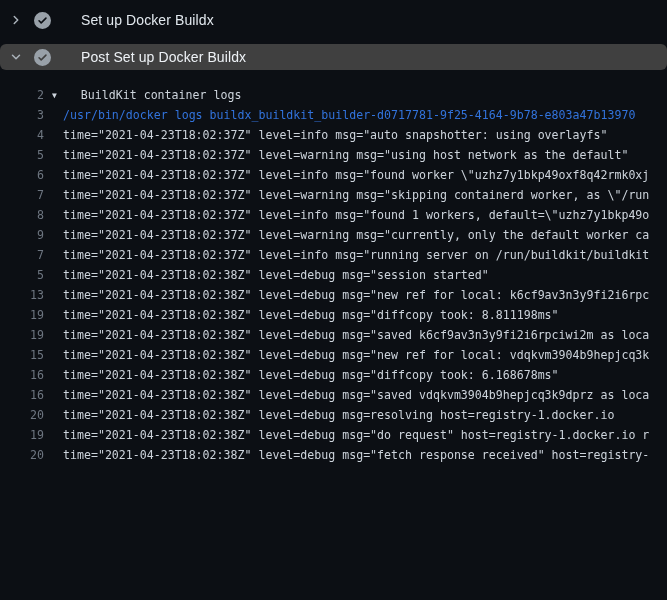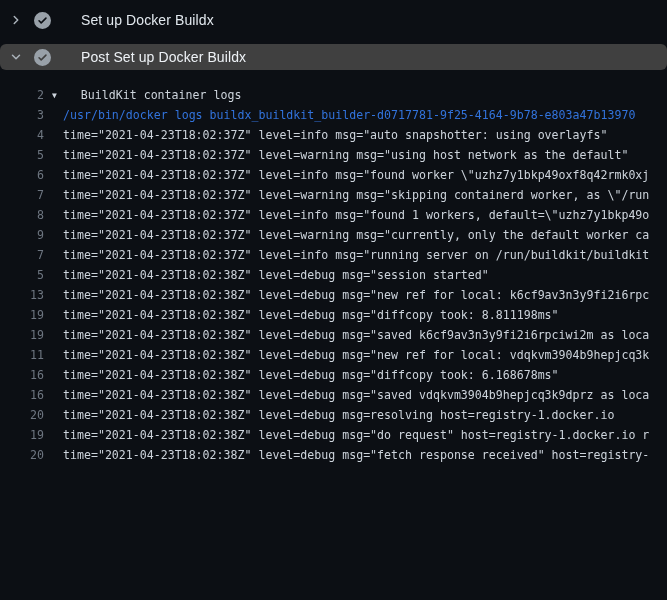--- a/index.html
+++ b/index.html
@@ -144,21 +144,21 @@
     <div class="row indent"><span class="num">7</span><span class="txt">time="2021-04-23T18:02:37Z" level=info msg="running server on /run/buildkit/buildkit</span></div>
 
     <div class="row indent"><span class="num">5</span><span class="txt">time="2021-04-23T18:02:38Z" level=debug msg="session started"</span></div>
 
     <div class="row indent"><span class="num">13</span><span class="txt">time="2021-04-23T18:02:38Z" level=debug msg="new ref for local: k6cf9av3n3y9fi2i6rpc</span></div>
 
     <div class="row indent"><span class="num">19</span><span class="txt">time="2021-04-23T18:02:38Z" level=debug msg="diffcopy took: 8.811198ms"</span></div>
 
     <div class="row indent"><span class="num">19</span><span class="txt">time="2021-04-23T18:02:38Z" level=debug msg="saved k6cf9av3n3y9fi2i6rpciwi2m as loca</span></div>
 
-    <div class="row indent"><span class="num">11</span><span class="txt">time="2021-04-23T18:02:38Z" level=debug msg="new ref for local: vdqkvm3904b9hepjcq3k</span></div>
+    <div class="row indent"><span class="num">15</span><span class="txt">time="2021-04-23T18:02:38Z" level=debug msg="new ref for local: vdqkvm3904b9hepjcq3k</span></div>
 
     <div class="row indent"><span class="num">16</span><span class="txt">time="2021-04-23T18:02:38Z" level=debug msg="diffcopy took: 6.168678ms"</span></div>
 
     <div class="row indent"><span class="num">16</span><span class="txt">time="2021-04-23T18:02:38Z" level=debug msg="saved vdqkvm3904b9hepjcq3k9dprz as loca</span></div>
 
     <div class="row indent"><span class="num">20</span><span class="txt">time="2021-04-23T18:02:38Z" level=debug msg=resolving host=registry-1.docker.io</span></div>
 
     <div class="row indent"><span class="num">19</span><span class="txt">time="2021-04-23T18:02:38Z" level=debug msg="do request" host=registry-1.docker.io r</span></div>
 
 

